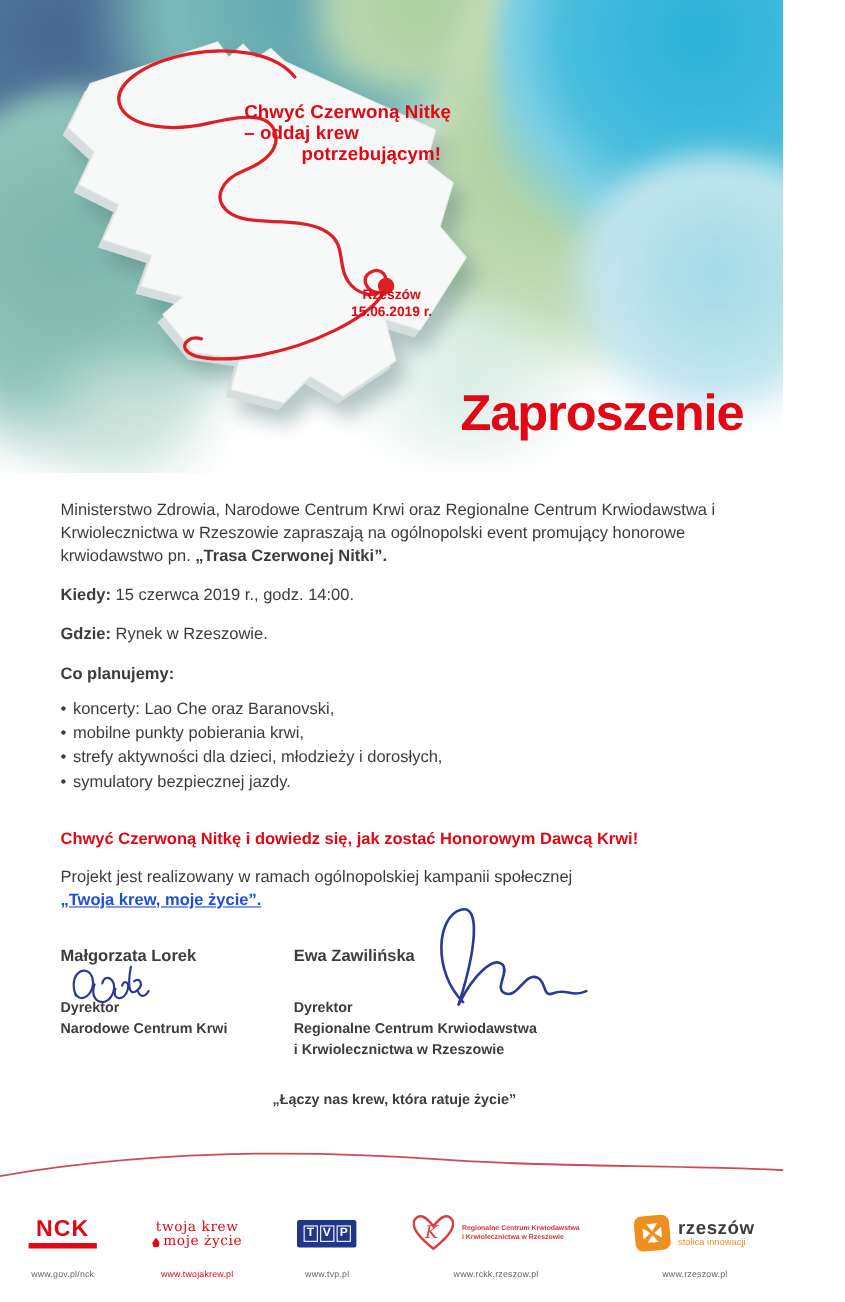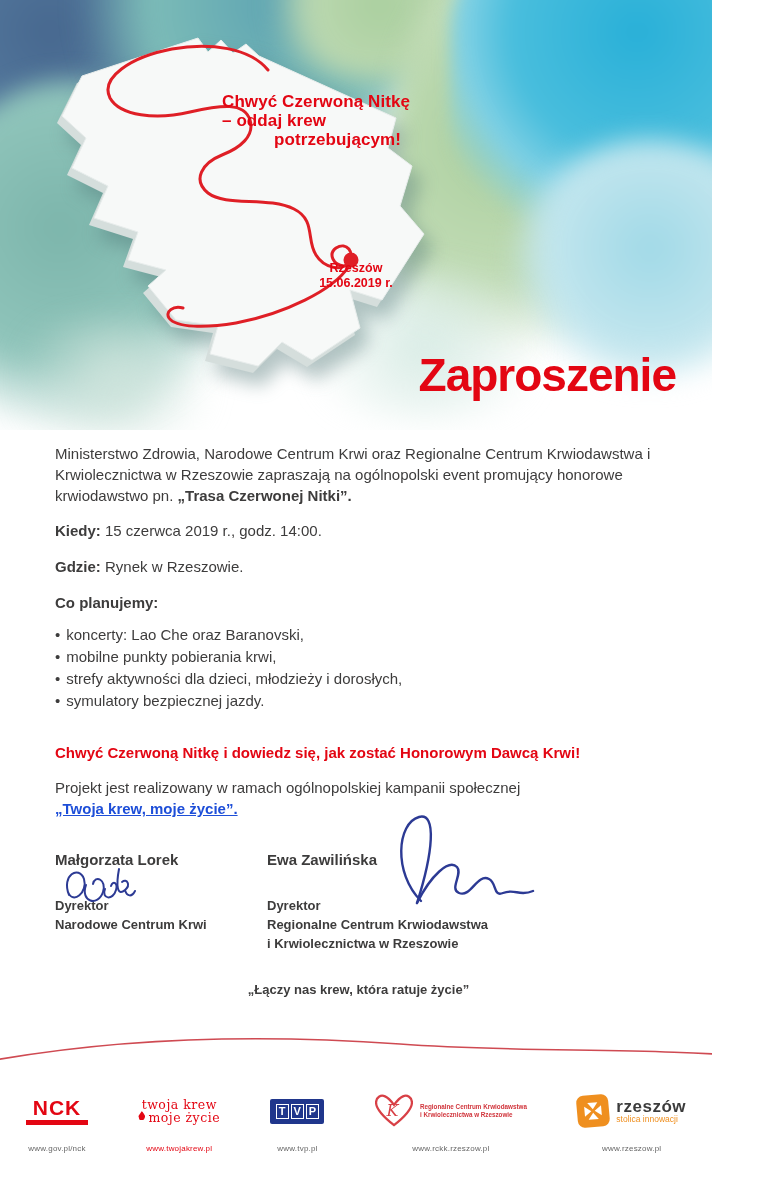--- a/index.html
+++ b/index.html
@@ -46,21 +46,21 @@
   .headline .indent { padding-left:52px; }
 
   .map-marker { position:absolute; left:300px; top:261px; width:112px; text-align:center;
                 color:#e30613; font-weight:bold; font-size:12.5px; line-height:15px; }
 
   .title { position:absolute; right:36px; top:348px; color:#e30613; font-weight:bold;
            font-size:46px; letter-spacing:-1px; font-family:"Liberation Sans", sans-serif; }
 
   
   .content { padding:0 50px 0 55px; font-size:15px; line-height:21px; }
-  .intro { margin-top:13px; max-width:615px; }
+  .intro { margin-top:23px; max-width:615px; }
   b { font-weight:bold; }
   .kv-when { margin-top:14px; }
   .kv-where { margin-top:15px; }
   .kv-plans { margin-top:15px; }
   .plans { list-style:none; margin-top:11px; }
   .plans li { line-height:22px; }
   .plans .blt { margin-right:6px; }
   .cta { margin-top:30px; color:#e30613; font-weight:bold; }
   .campaign { margin-top:14px; }
   .campaign .red { color:#1d4ed8;text-decoration:underline; }
@@ -92,21 +92,21 @@
   .url { margin-top:10px; font-size:8px; color:#666; letter-spacing:.2px; }
   .url.red { color:#e30613; }
 
   .mz-cap { font-size:6px; color:#8a8a8a; margin-top:2px; letter-spacing:.3px; }
 
   .nck-word { font-size:21px; font-weight:bold; color:#e30613; letter-spacing:1px; line-height:20px; }
   .nck-bar { width:62px; height:5px; background:#e30613; margin-top:2px; }
 
   .script { font-family:"DejaVu Serif", serif; color:#e30613;
             font-size:12.5px; line-height:13px; letter-spacing:.5px; }
-  .drop-line { display:flex; align-items:flex-start; }
+  .drop-line { display:flex; align-items:flex-end; }
   .drop { display:inline-block; width:7px; height:9px; background:#e30613; margin-right:3px;
           border-radius:50% 50% 50% 50% / 60% 60% 40% 40%; clip-path:polygon(50% 0, 100% 55%, 85% 100%, 15% 100%, 0 55%); }
 
   .tvp-box { width:54px; height:25px; background:#20368c; border-radius:2px;
              display:flex; align-items:center; justify-content:center; gap:2px; }
   .tvp-box span { color:#fff; font-weight:bold; font-size:11px; border:1px solid #fff;
                   padding:0 2px; line-height:13px; }
 
   .rck-row { display:flex; align-items:center; gap:7px; }
   .rck-text { font-size:6.3px; line-height:8px; font-weight:bold; color:#d1353c; text-align:left; }

